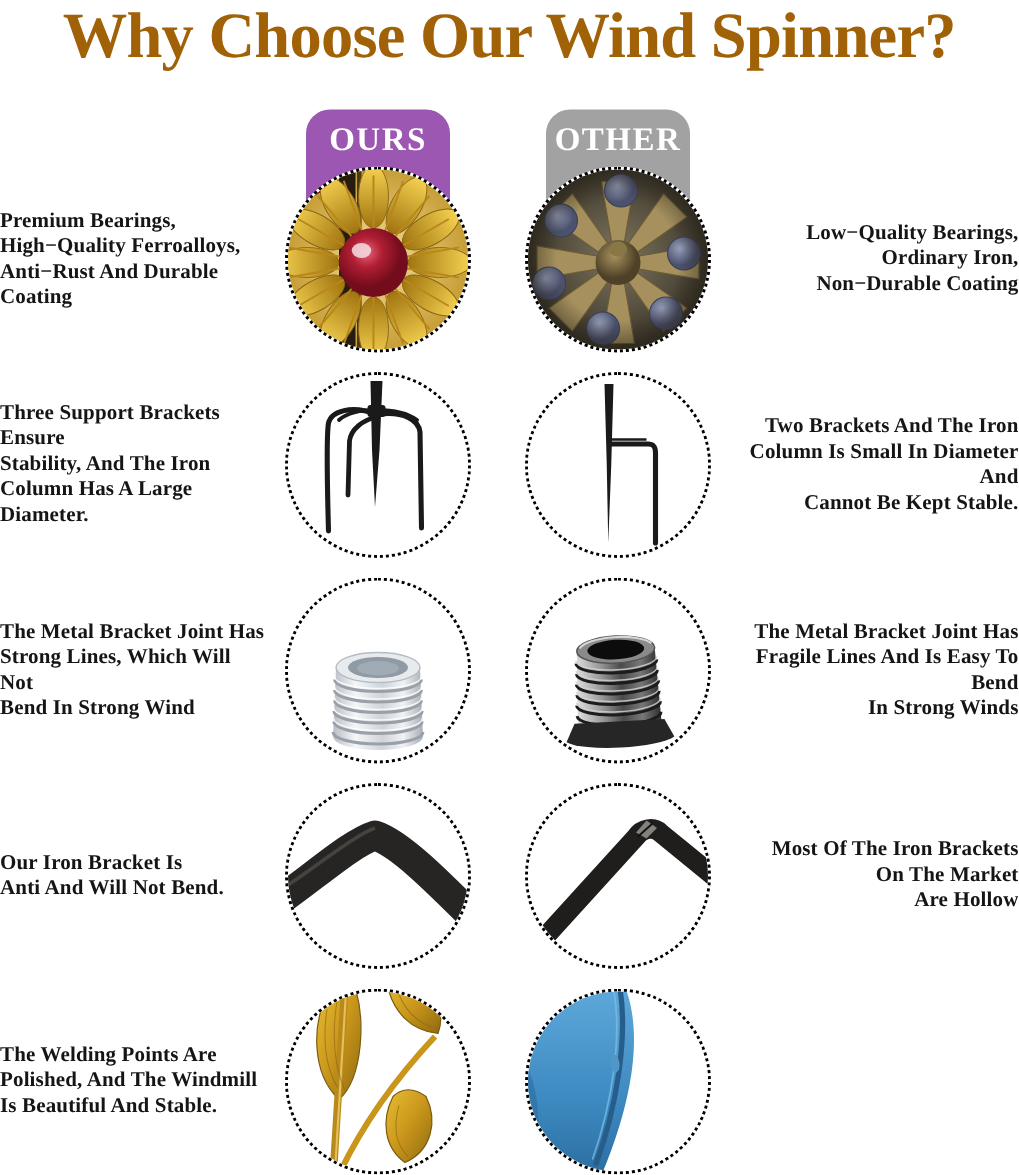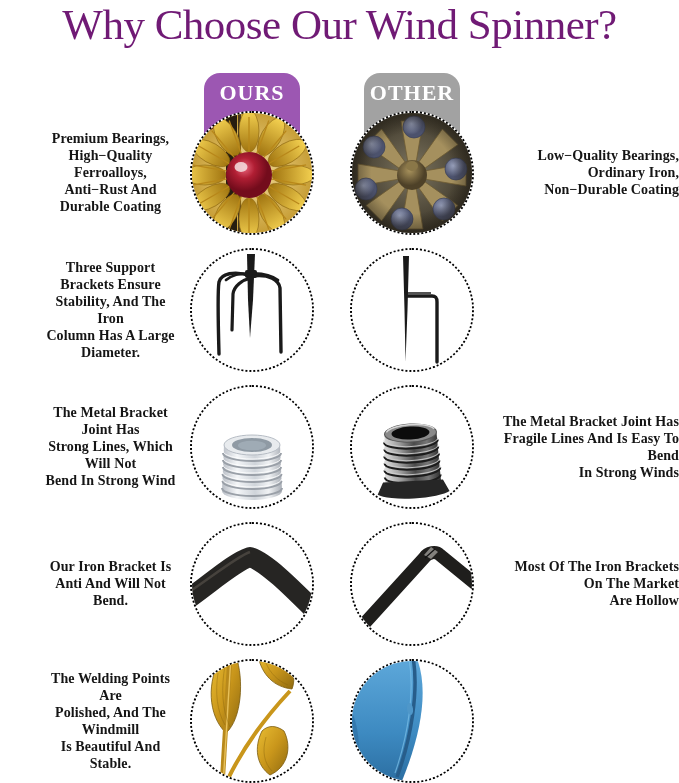--- a/index.html
+++ b/index.html
@@ -1,29 +1,29 @@
 <!DOCTYPE html>
 <html><head>
 <meta charset="utf-8">
 <style>
   html,body{margin:0;padding:0;background:#fff;}
   .page{position:relative;width:679px;height:783px;background:#ffffff;overflow:hidden;
         font-family:"Liberation Serif",serif;color:#151515;}
   .title{position:absolute;top:0;left:0;width:100%;margin:0;padding-top:2px;
-         text-align:center;font-size:43px;font-weight:normal;color:#701a75;line-height:1.05;
+         text-align:center;font-size:43px;font-weight:bold;color:#a16207;line-height:1.05;
          letter-spacing:-0.5px;white-space:nowrap;}
   .badge{position:absolute;top:73px;width:96px;height:100px;border-radius:16px;
          box-sizing:border-box;text-align:center;padding-top:7px;z-index:1;
          font-weight:bold;font-size:22px;letter-spacing:1px;color:#fff;}
   .badge.ours{left:204px;background:#9c57b2;}
   .badge.other{left:364px;background:#a2a2a2;}
   .rows{position:absolute;top:104px;left:0;width:679px;z-index:2;}
   .row{display:grid;grid-template-columns:186px 132px 28px 132px 201px;height:137px;align-items:center;}
   .txt{font-size:14px;font-weight:bold;line-height:17px;white-space:pre-line;letter-spacing:0.1px;}
-  .txt.left{grid-column:1;text-align:center;padding-right:8px;padding-left:43px;}
+  .txt.left{grid-column:1;text-align:left;padding-right:8px;}
   .txt.right{grid-column:5;text-align:right;padding-left:9px;}
   .circle{width:124px;height:124px;box-sizing:border-box;border:2px dotted #000;border-radius:50%;
           overflow:hidden;background:#fff;justify-self:center;position:relative;z-index:2;}
   .circle.c-ours{grid-column:2;}
   .circle.c-other{grid-column:4;}
   .circle svg{display:block;width:100%;height:100%;}
 </style>
 </head>
 <body>
 
@@ -170,20 +170,23 @@
         </svg>
       </div>
       <div class="circle c-other">
         <svg viewBox="0 0 120 120">
           <rect width="120" height="120" fill="#ffffff"></rect>
           <path d="M51,6 L57,6 L55.5,60 L53.5,112 L52.5,60 Z" fill="#1a1a1a"></path>
           <path d="M55,43 L79,43" fill="none" stroke="#1a1a1a" stroke-width="1.6"></path>
           <path d="M55,46 L80,46 C84,46 85,48 85,52 L85,112" fill="none" stroke="#1a1a1a" stroke-width="3.4" stroke-linecap="round"></path>
         </svg>
       </div>
+      <div class="txt right">Two Brackets And The Iron
+Column Is Small In Diameter And
+Cannot Be Kept Stable.</div>
     </div>
 
     <div class="row">
       <div class="txt left">The Metal Bracket Joint Has
 Strong Lines, Which Will Not
 Bend In Strong Wind</div>
       <div class="circle c-ours">
         <svg viewBox="0 0 120 120">
           <defs>
             <linearGradient id="c1g" x1="0" y1="0" x2="1" y2="0">

